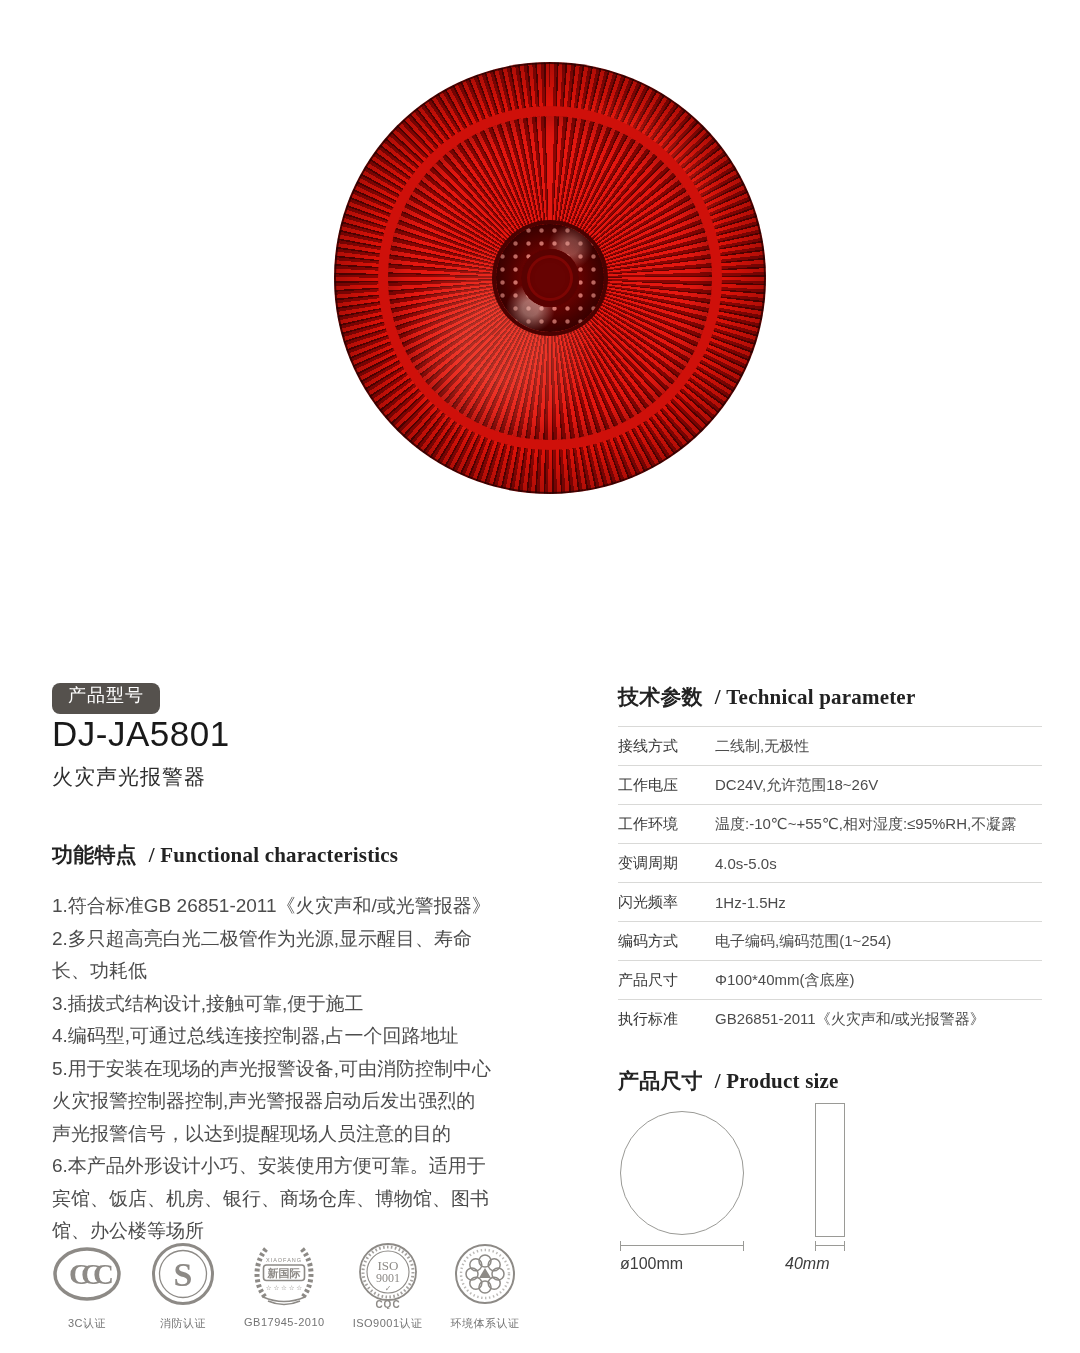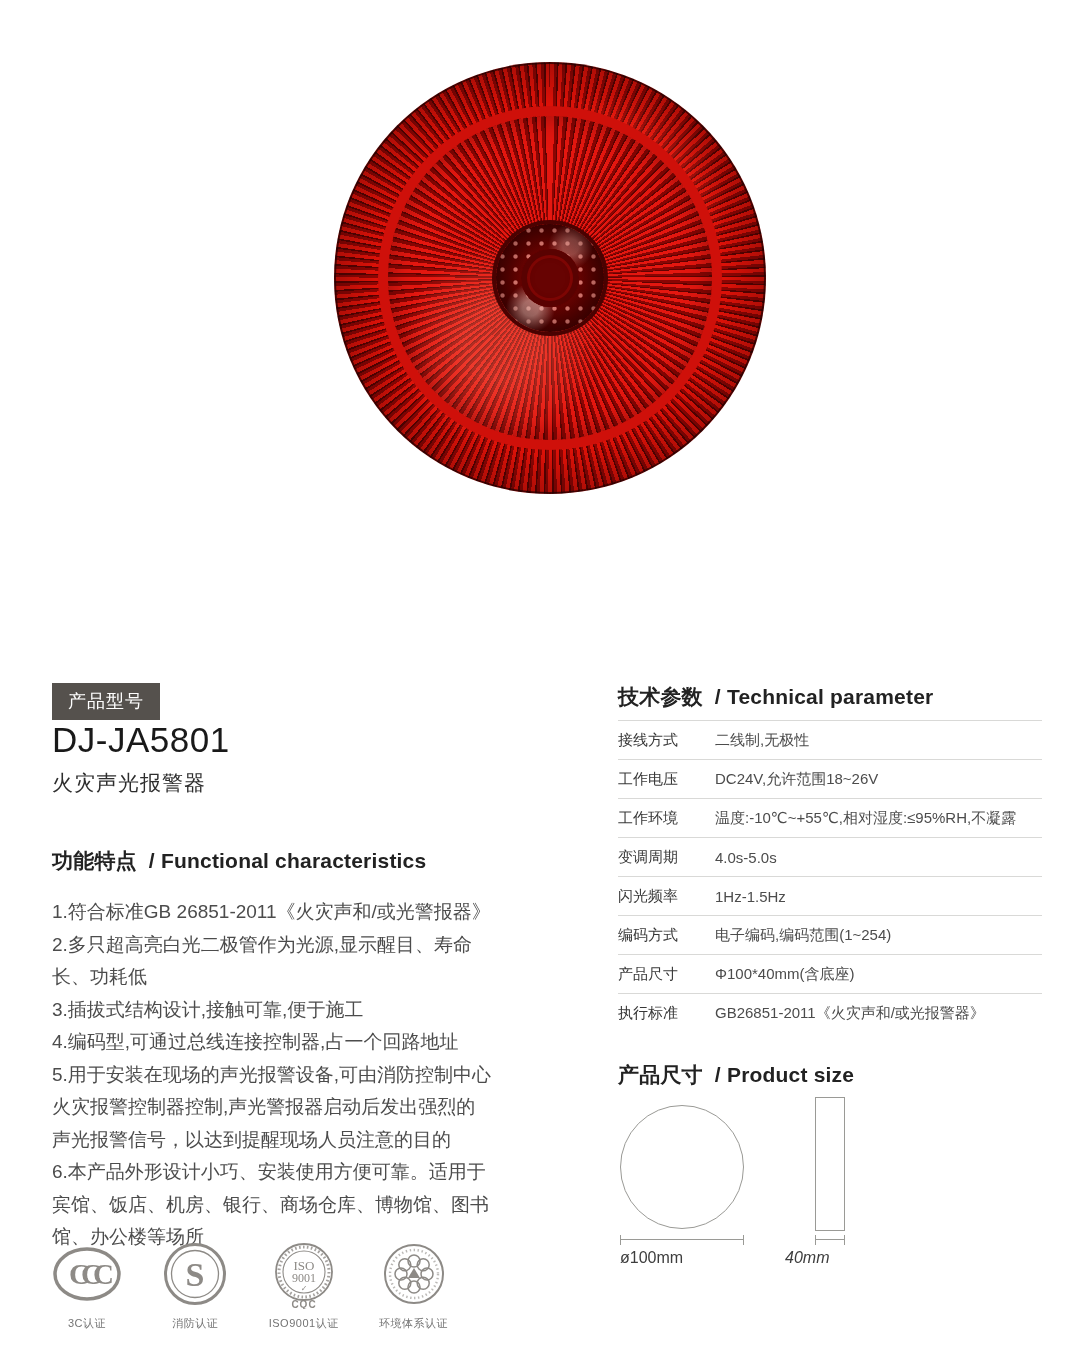--- a/index.html
+++ b/index.html
@@ -36,38 +36,38 @@
     box-shadow: inset 0 0 38px rgba(0,0,0,0.55), 0 0 0 4px #4a0201;
   }
   .alarm-center { position:absolute; left:50%; top:50%; transform:translate(-50%,-50%);
     width:58px; height:58px; border-radius:50%; background:#670302;
     box-shadow: inset 0 0 0 6px #590201, inset 0 0 0 9px #7d0503, inset 0 0 12px rgba(0,0,0,0.45);
   }
 
   
   .left-col { position:absolute; left:52px; top:683px; width:442px; }
   .badge { display:inline-block; background:#55514d; color:#ffffff; font-size:18px;
-    padding:6px 16px 7px; border-radius:0; letter-spacing:1px; }
+    padding:0 16px 7px; border-radius:8px; letter-spacing:1px; }
   .model { font-size:35px; font-weight:normal; color:#191919; letter-spacing:0.5px; }
   .pname { margin-top:9px; font-size:21px; color:#2d2d2d; letter-spacing:1px; }
 
   .sec-title { font-size:21px; font-weight:bold; color:#222222; letter-spacing:0.2px; }
-  .sec-title .en { margin-left:6px; font-weight:bold; }
+  .sec-title .en { margin-left:6px; font-weight:bold;font-family:Liberation Serif, serif; }
   .features-title { margin-top:50px; }
   .features { list-style:none; margin-top:21px; font-size:19px; line-height:32.5px; color:#4c4c4c; }
 
   
   .certs { position:absolute; left:52px; top:1243px; width:396px; display:flex; justify-content:space-between;gap:28px; }
   .cert { text-align:center; }
   .cert-icon { display:block; margin:0 auto; }
   .cert-label { margin-top:7px; font-size:11px; color:#737373; letter-spacing:0.5px; white-space:nowrap; }
 
   
   .right-col { position:absolute; left:618px; top:683px; width:424px; }
-  .tech-table { margin-top:9px; }
+  .tech-table { margin-top:15px; }
   .trow { display:flex; align-items:center; height:39px; border-top:1px solid #d9d9d7; }
   .tlabel { flex:0 0 97px; font-size:15px; color:#383838; }
   .tvalue { font-size:15px; color:#4c4c4c; }
 
   .size-title { margin-top:29px; }
   .size-diagram { position:relative; margin-top:4px; height:190px; }
   .dg-circle { position:absolute; left:2px; top:12px; width:124px; height:124px;
     border:1px solid #9a9a96; border-radius:50%; }
   .dg-rect { position:absolute; left:197px; top:4px; width:30px; height:134px; border:1px solid #9a9a96; }
   .dim { position:absolute; border-top:1px solid #9a9a96; height:0; }
@@ -126,20 +126,33 @@
 
     <div class="cert">
       <svg class="cert-icon" width="66" height="66" viewBox="0 0 66 66">
         <circle cx="33" cy="31" r="29.5" fill="none" stroke="#8d8a86" stroke-width="3"></circle>
         <circle cx="33" cy="31" r="23.5" fill="none" stroke="#8d8a86" stroke-width="1.3"></circle>
         <text x="33" y="43" text-anchor="middle" font-size="34" font-weight="bold" fill="#8d8a86">S</text>
       </svg>
       <div class="cert-label">消防认证</div>
     </div>
 
+    <div class="cert">
+      <svg class="cert-icon" width="66" height="66" viewBox="0 0 66 66">
+        <path d="M15,6 C3,20 3,42 15,55" fill="none" stroke="#8d8a86" stroke-width="5" stroke-dasharray="3 2.4"></path>
+        <path d="M51,6 C63,20 63,42 51,55" fill="none" stroke="#8d8a86" stroke-width="5" stroke-dasharray="3 2.4"></path>
+        <path d="M12,54 Q33,63 54,54" fill="none" stroke="#8d8a86" stroke-width="1.6"></path>
+        <path d="M17,58 Q33,65 49,58" fill="none" stroke="#8d8a86" stroke-width="1.6"></path>
+        <text class="sans" x="33" y="19" text-anchor="middle" font-size="5.5" fill="#8d8a86" style="letter-spacing:1px">XIAOFANG</text>
+        <rect x="12.5" y="22" width="41" height="15.5" rx="3" fill="none" stroke="#8d8a86" stroke-width="1.6"></rect>
+        <text class="sans" x="33" y="34" text-anchor="middle" font-size="11" font-weight="bold" fill="#8d8a86">新国际</text>
+        <text class="sans" x="33" y="46.5" text-anchor="middle" font-size="6.5" fill="#8d8a86">☆ ☆ ☆ ☆ ☆</text>
+      </svg>
+      <div class="cert-label">GB17945-2010</div>
+    </div>
 
     <div class="cert">
       <svg class="cert-icon" width="66" height="66" viewBox="0 0 66 66">
         <circle cx="33" cy="29" r="28" fill="none" stroke="#8d8a86" stroke-width="1.8"></circle>
         <circle cx="33" cy="29" r="25" fill="none" stroke="#8d8a86" stroke-width="3" stroke-dasharray="1.6 2.4" opacity="0.8"></circle>
         <circle cx="33" cy="29" r="21" fill="none" stroke="#8d8a86" stroke-width="1.1"></circle>
         <text x="33" y="27" text-anchor="middle" font-size="13" fill="#8d8a86">ISO</text>
         <text x="33" y="39" text-anchor="middle" font-size="12" fill="#8d8a86">9001</text>
         <text class="sans" x="33" y="48" text-anchor="middle" font-size="8" fill="#8d8a86">✓</text>
         <text class="sans" x="33" y="65" text-anchor="middle" font-size="10" font-weight="bold" fill="#8d8a86" style="letter-spacing:1px">CQC</text>

